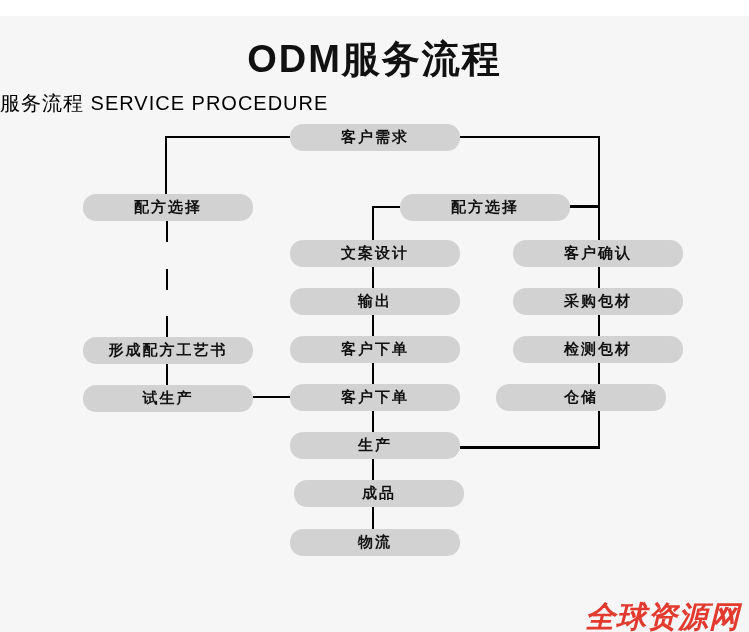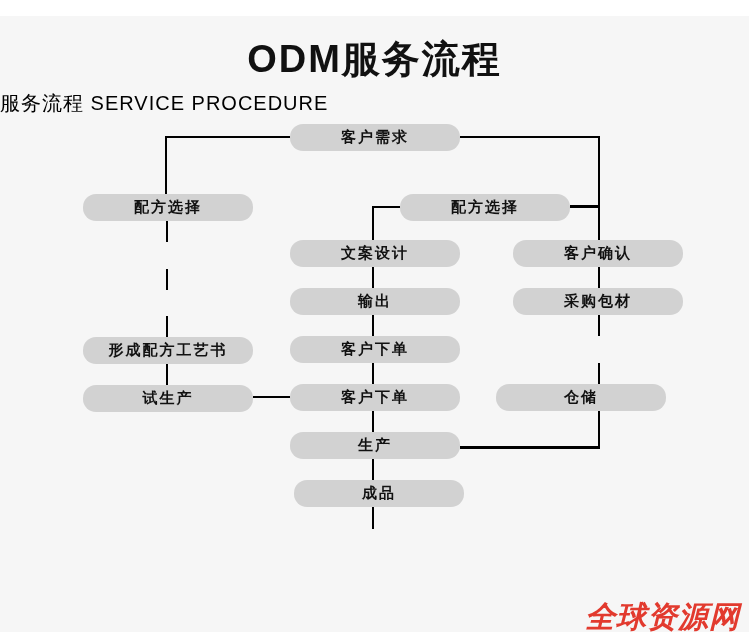--- a/index.html
+++ b/index.html
@@ -63,23 +63,25 @@
   <div class="node" style="left:83px;top:321px">形成配方工艺书</div>
   <div class="node" style="left:83px;top:369px">试生产</div>
 
   <div class="node" style="left:400px;top:178px">配方选择</div>
   <div class="node" style="left:290px;top:224px">文案设计</div>
   <div class="node" style="left:290px;top:272px">输出</div>
   <div class="node" style="left:290px;top:320px">客户下单</div>
   <div class="node" style="left:290px;top:368px">客户下单</div>
   <div class="node" style="left:290px;top:416px">生产</div>
   <div class="node" style="left:294px;top:464px">成品</div>
+  <div class="node" style="left:290px;top:513px">物流</div>
 
   <div class="node" style="left:513px;top:224px">客户确认</div>
   <div class="node" style="left:513px;top:272px">采购包材</div>
+  <div class="node" style="left:513px;top:320px">检测包材</div>
   <div class="node" style="left:496px;top:368px">仓储</div>
 
   <div class="line" style="left:165px;top:120px;width:125px;height:2px"></div>
   <div class="line" style="left:165px;top:120px;width:2px;height:58px"></div>
 
   <div class="line" style="left:460px;top:120px;width:140px;height:2px"></div>
   <div class="line" style="left:598px;top:120px;width:2px;height:104px"></div>
 
   <div class="line" style="left:373px;top:190px;width:27px;height:2px"></div>
   <div class="line" style="left:372px;top:190px;width:2px;height:34px"></div>

